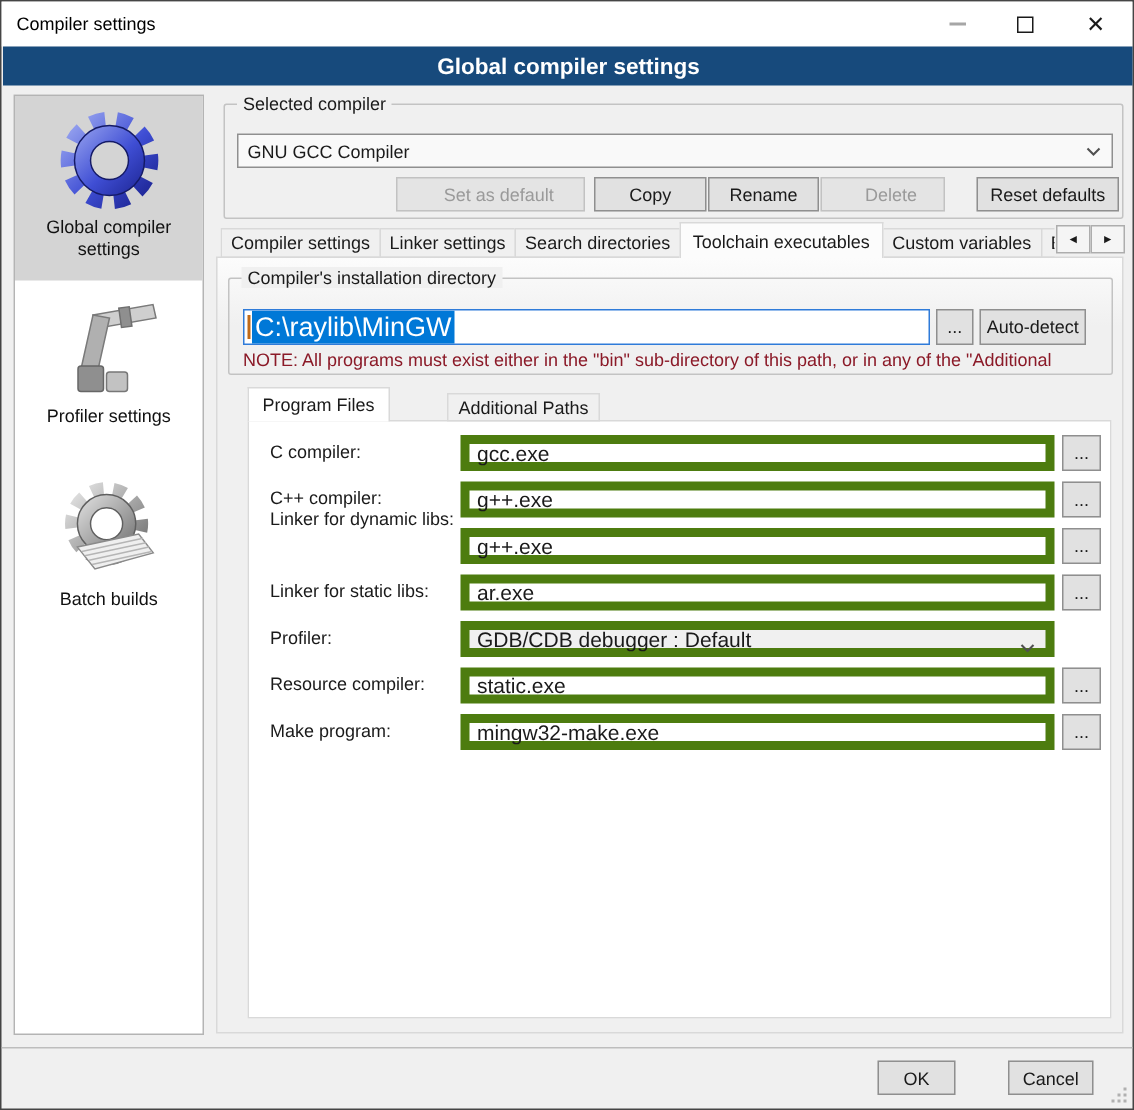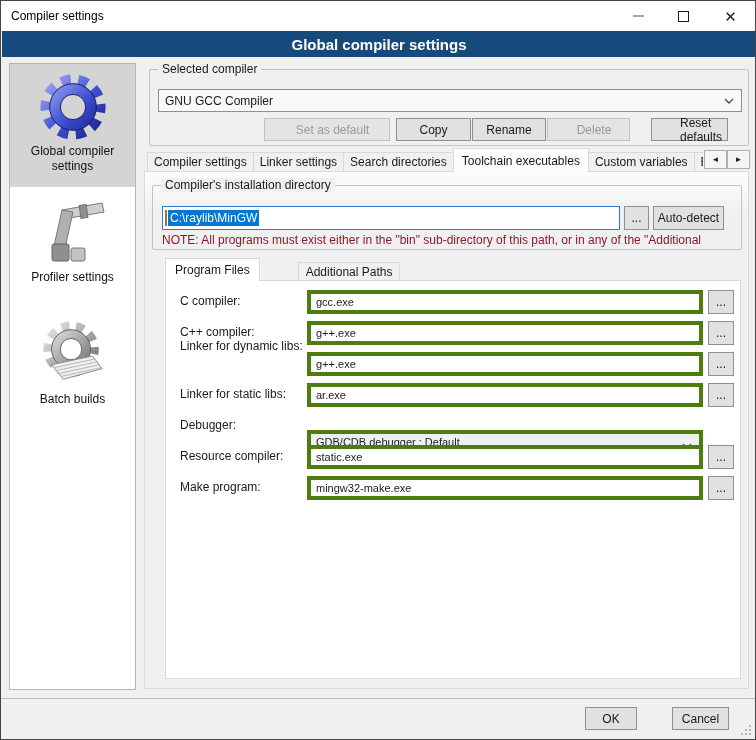--- a/index.html
+++ b/index.html
@@ -43,58 +43,58 @@
   .combo-main { left:8px; top:19px; width:584px; }
   .combo .chev { position:absolute; right:7px; top:8px; }
 
   .btn { position:absolute; height:23px; background:#e1e1e1; border:1px solid #8f8f8f;
          font-size:12px; display:flex; align-items:center; justify-content:center; cursor:default; }
   .btn.disabled { color:#9a9a9a; border-color:#c2c2c2; background:#e4e4e4;padding-left:11px; }
   .b-setdef { left:114px; top:48px; width:126px; }
   .b-copy   { left:246px; top:48px; width:75px;text-align:right; }
   .b-rename { left:322px; top:48px; width:74px; }
   .b-delete { left:397px; top:48px; width:83px; }
-  .b-reset  { left:501px; top:48px; width:77px;padding-left:28px; }
+  .b-reset  { left:501px; top:48px; width:95px; }
 
   
   .tabstrip { position:absolute; left:146px; top:147px; width:556px; height:24px;
               display:flex; align-items:flex-end; overflow:hidden; }
   .tab { height:20px; background:#f0f0f0; border:1px solid #d9d9d9; margin-right:-1px;
          padding:0 6px; display:flex; align-items:center; white-space:nowrap; font-size:12px; }
   .tab.active { height:24px; background:#fcfcfc; border-bottom:none; position:relative; z-index:3; padding:0 8px; }
   .tab-arrow { position:absolute; width:23px; height:19px; top:149px; background:#f5f5f5;
                border:1px solid #adadad; font-size:8px; display:flex; align-items:center; justify-content:center; }
   .arr-left { left:703px; } .arr-right { left:726px; }
 
   
   .panel { position:absolute; left:143px; top:170px; width:605px; height:518px;
            border:1px solid #d9d9d9; background:linear-gradient(#fcfcfc, #f0f0f0 45px); z-index:1; }
 
   .gb-install { left:151px; top:184px; width:590px; height:65px; z-index:2; }
   .path-input { position:absolute; left:9px; top:20px; width:458px; height:24px; background:#fff;
                 border:1px solid #2f7bd9; display:flex; align-items:center; padding-left:2px; overflow:hidden; }
   .caret { width:2px; height:16px; background:#c06a18; margin-right:1px; }
-  .sel-text { background:#0078d7; color:#ffffff; padding:1px 2px; font-size:12px; white-space:pre; }
+  .sel-text { background:#0078d7; color:#ffffff; padding:1px 2px; font-size:18px; white-space:pre; }
   .b-browse-top { left:471px; top:20px; width:25px; height:24px; }
   .b-autodetect { left:500px; top:20px; width:71px; height:24px; }
   .note { position:absolute; left:9px; top:47px; width:578px; height:15px; overflow:hidden;
           white-space:nowrap; color:#8b1a28; font-size:12px; }
 
   
   .subtabstrip { position:absolute; left:164px; top:257px; height:23px; display:flex; align-items:flex-end; z-index:3;gap:39px; }
   .subtab { height:19px; background:#f0f0f0; border:1px solid #d9d9d9; margin-right:-1px;
             padding:0 7px; display:flex; align-items:center; white-space:nowrap; }
   .subtab.active { height:23px; background:#ffffff; border-bottom:none; z-index:4; padding:0 9px; }
 
   .inner-page { position:absolute; left:164px; top:279px; width:576px; height:399px;
                 background:#ffffff; border:1px solid #d9d9d9; z-index:2; }
   .frow-label { position:absolute; left:14px; font-size:12px; }
   .frow-input { position:absolute; left:141px; width:396px; height:24px; background:#fff;
-                border:4px solid #4d7c0f; display:flex; align-items:center; padding-left:5px; font-size:11px; }
-  .frow-input.select { background:#f0f0f0; padding-right:22px;margin-top:16px; }
+                border:6px solid #4d7c0f; display:flex; align-items:center; padding-left:5px; font-size:14px; }
+  .frow-input.select { background:#f0f0f0; padding-right:22px; }
   .frow-input .chev { position:absolute; right:7px; top:9px; }
   .frow-browse { position:absolute; left:542px; width:26px; height:24px; }
 
   
   .divider { position:absolute; left:0; top:697px; width:756px; height:1px; background:#bdbdbd; }
   .b-ok     { left:584px; top:706px; width:52px; height:23px; }
   .b-cancel { left:671px; top:706px; width:57px; height:23px; }
 
   .grip { position:absolute; right:4px; bottom:4px; width:10px; height:10px; }
   .grip::before { content:""; position:absolute; right:0; bottom:0; width:2px; height:2px; background:#b0b0b0;
@@ -246,21 +246,21 @@
         <span>g++.exe</span>
       </div>
     <div class="btn frow-browse" style="top:71px">...</div>
 
     <span class="frow-label" style="top:106px">Linker for static libs:</span>
     <div class="frow-input" style="top:102px">
         <span>ar.exe</span>
       </div>
     <div class="btn frow-browse" style="top:102px">...</div>
 
-    <span class="frow-label" style="top:137px">Debugger:</span>
+    <span class="frow-label" style="top:137px">Profiler:</span>
     <div class="frow-input select" style="top:133px">
       <span>GDB/CDB debugger : Default</span>
       <span class="chev">
         <svg width="10" height="6" viewBox="0 0 10 6">
             <polyline points="1,1 5,5 9,1" fill="none" stroke="#505050" stroke-width="1.4"></polyline>
           </svg>
       </span>
     </div>
 
     <span class="frow-label" style="top:168px">Resource compiler:</span>

